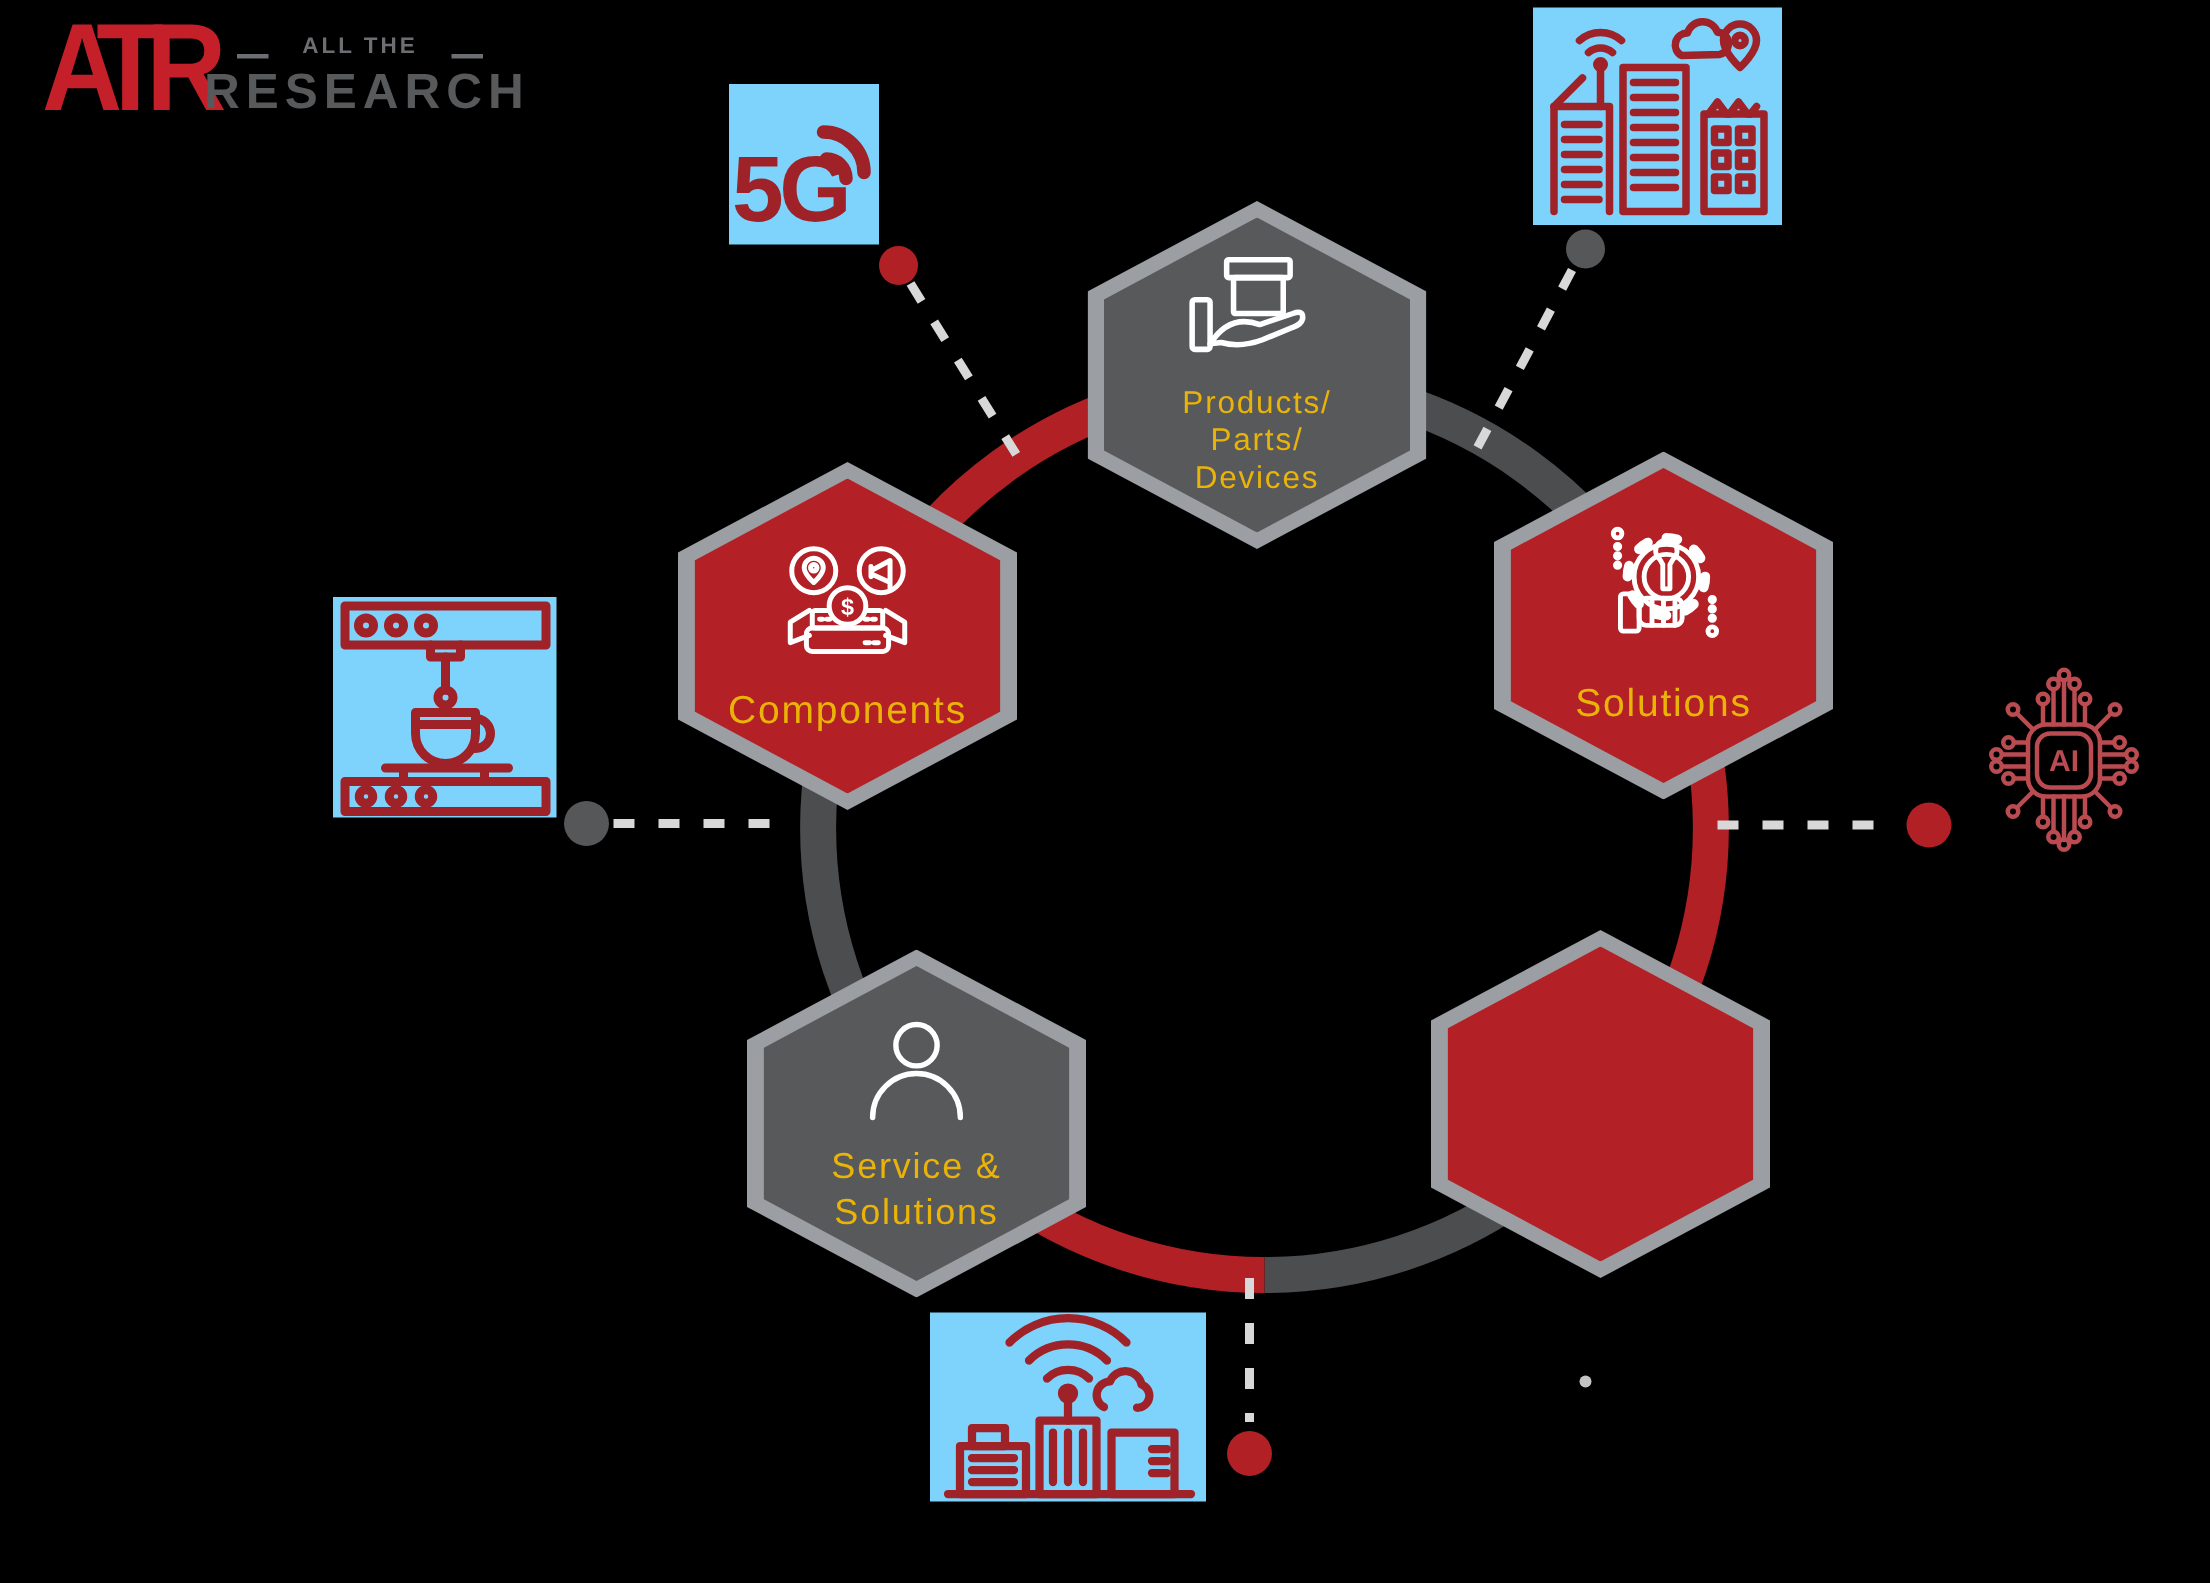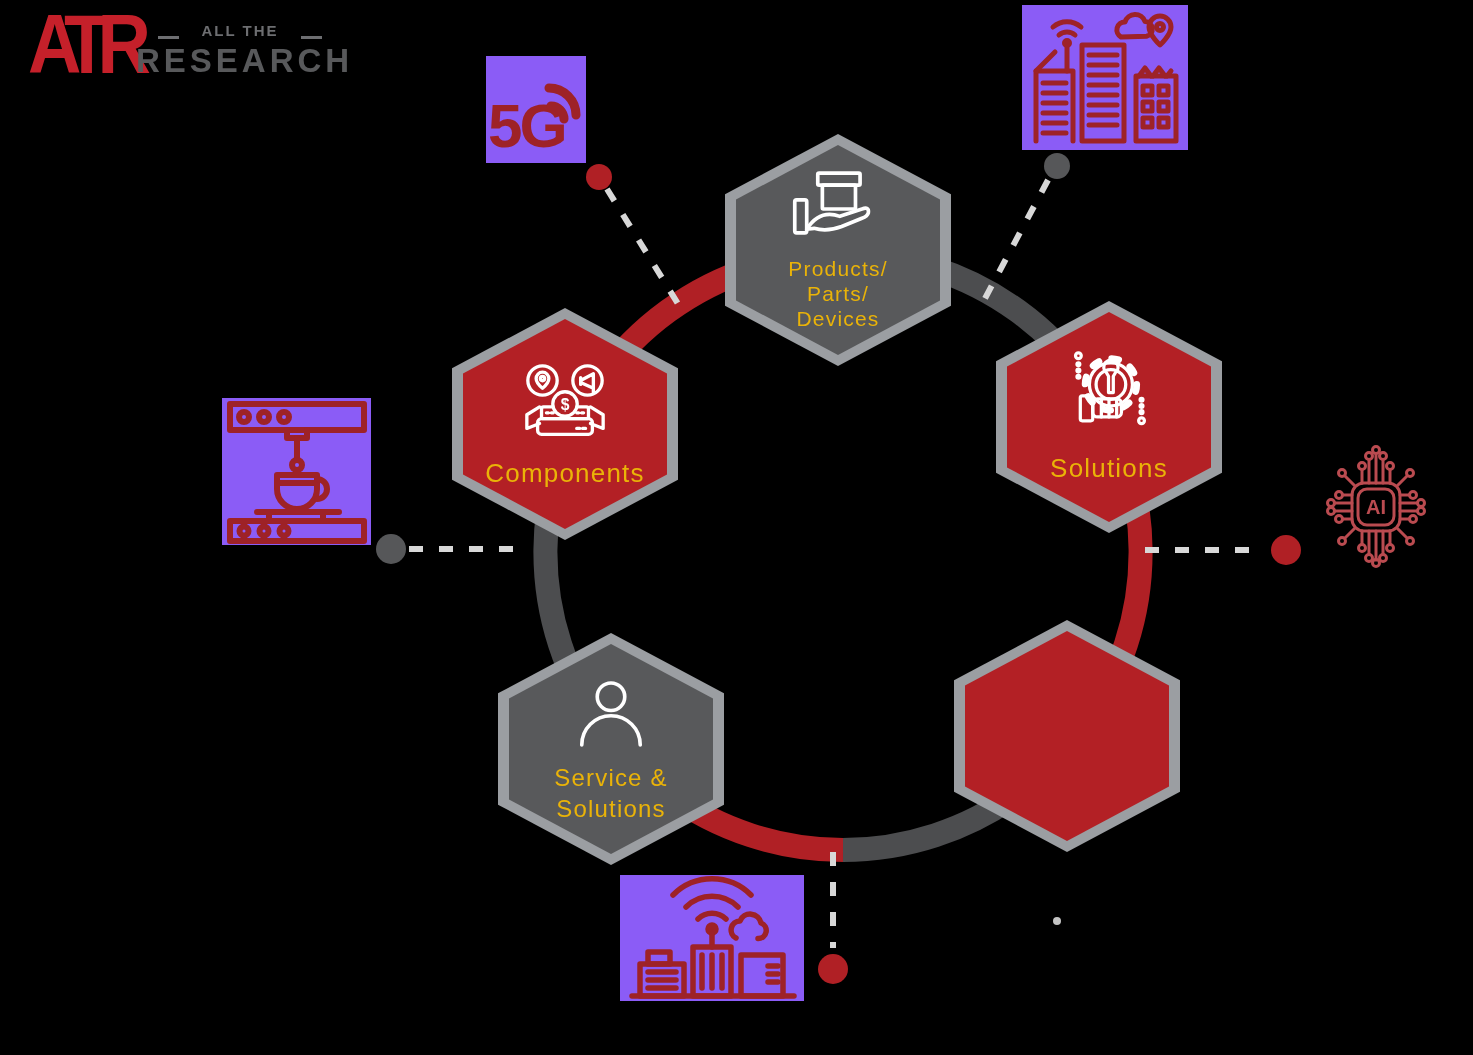--- a/index.html
+++ b/index.html
@@ -28,21 +28,21 @@
                align-items:center;justify-content:center;}
   .hex-label{text-align:center;color:#eab308;letter-spacing:1.2px;}
   .hex-label span{display:block;}
   .label-lg span{font-size:26px;line-height:32px;}
   .label-md span{font-size:24px;line-height:31px;}
   .label-sm span{font-size:21px;line-height:25px;}
   .node-icon{display:block;}
   .gap8{margin-top:8px;} .gap14{margin-top:14px;}
 
   
-  .icon-card{position:absolute;background:#8b5cf6;display:flex;align-items:center;justify-content:center;}
+  .icon-card{position:absolute;background:#7dd3fc;display:flex;align-items:center;justify-content:center;}
 </style>
 </head>
 <body>
 
 <div class="stage">
 
   <svg class="layer" width="1473" height="1055">
     <g fill="none" stroke-width="24">
       <path d="M843 254 A298 298 0 0 1 1126 460" stroke="#4c4d4f"></path>
       <path d="M1126 460 A298 298 0 0 1 1018 793" stroke="#b02025"></path>

